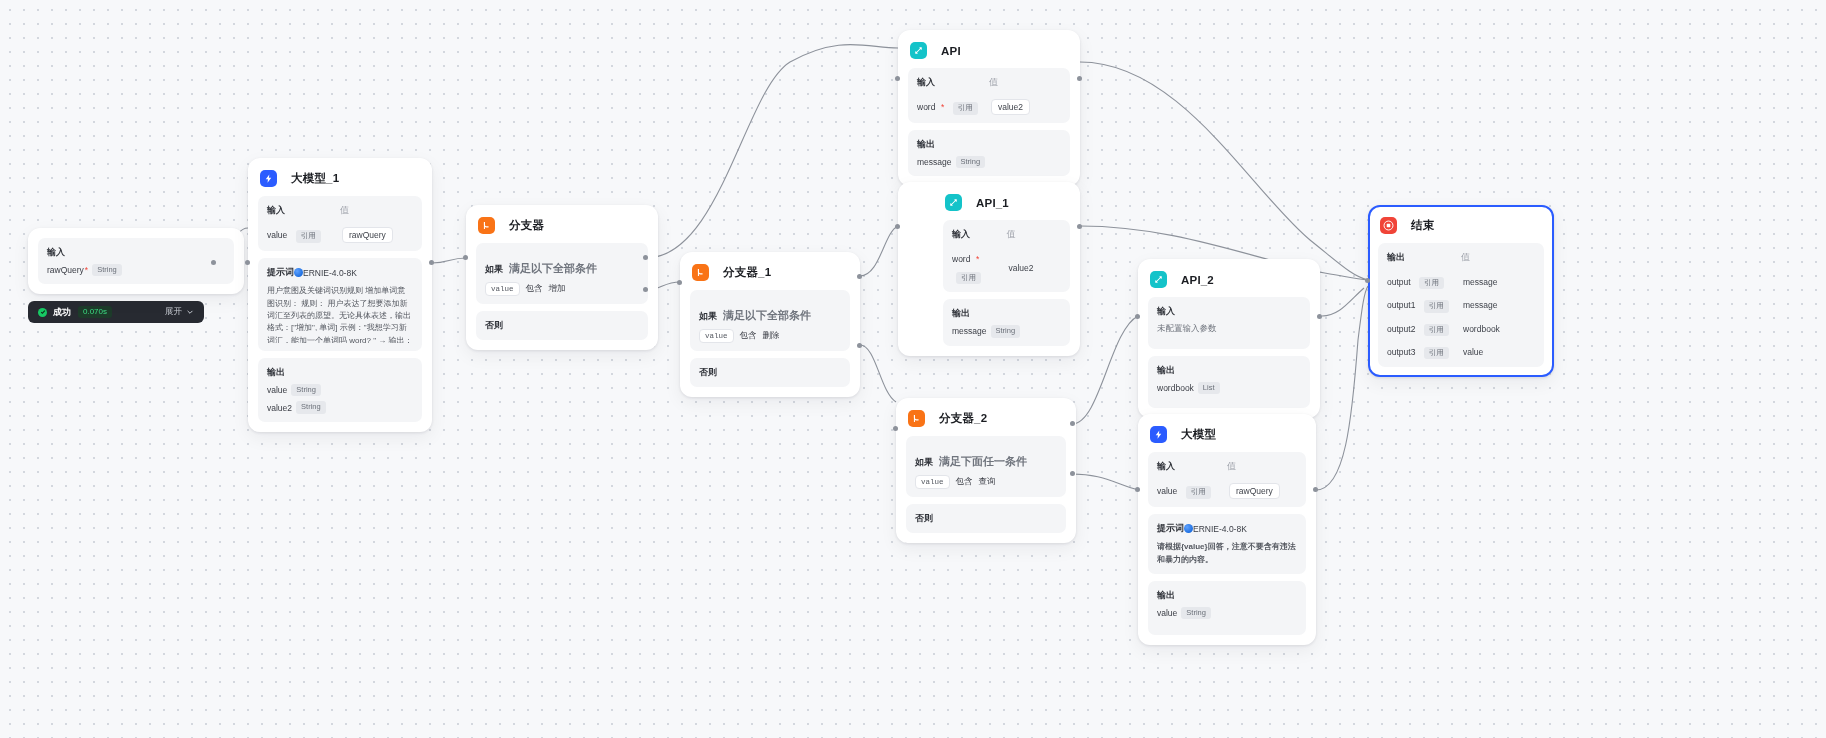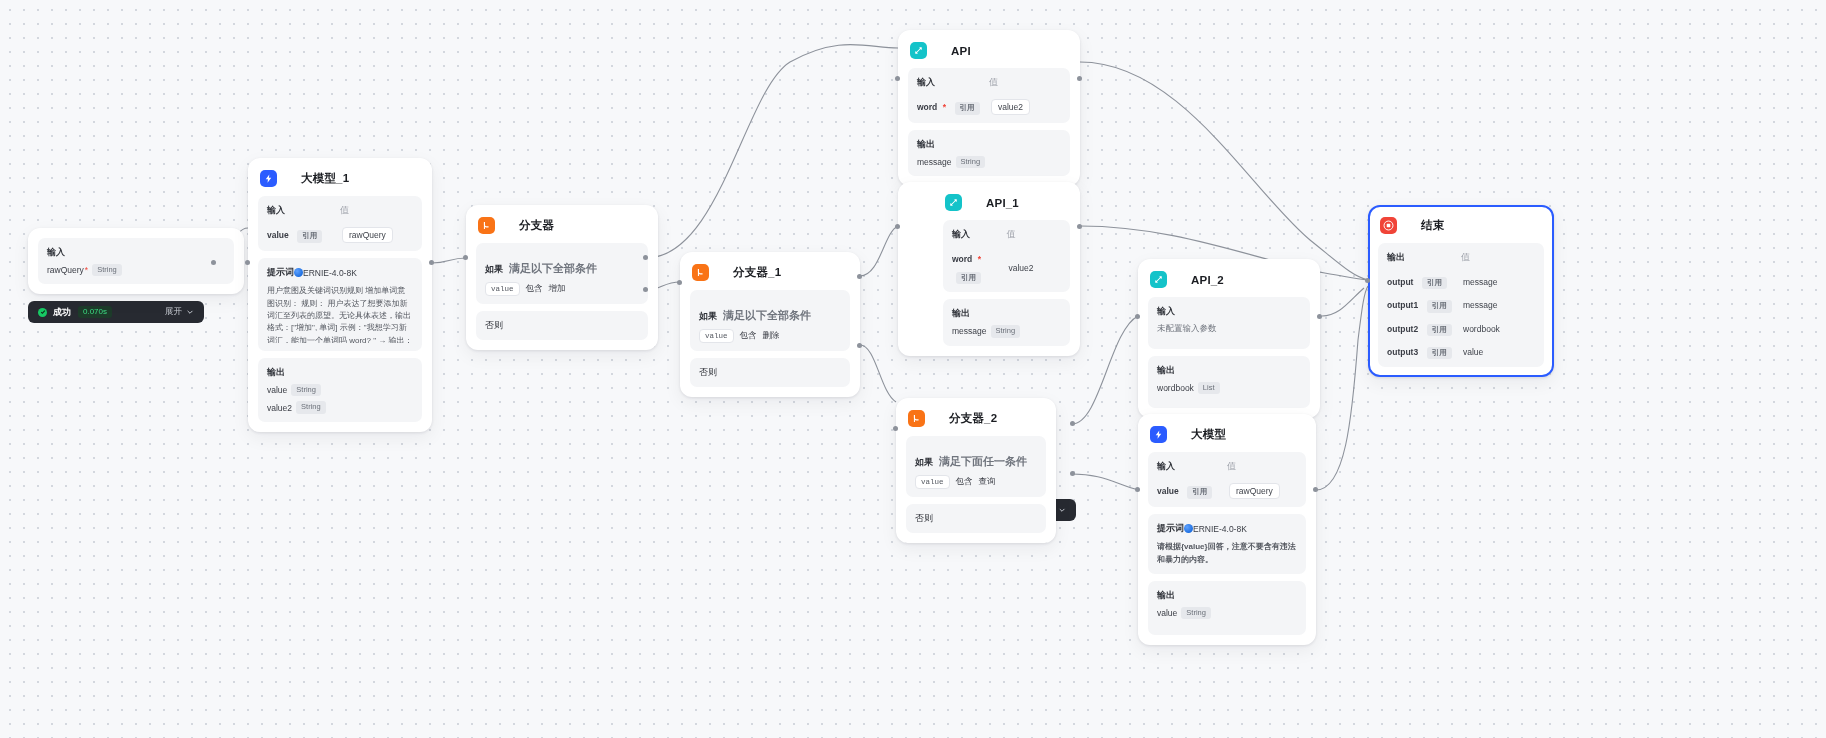--- a/index.html
+++ b/index.html
@@ -24,41 +24,41 @@
     width: 216px;
     background: #ffffff;
     border-radius: 12px;
     box-shadow: 0 1px 3px rgba(16,24,40,.10), 0 6px 18px rgba(16,24,40,.06);
     padding: 10px;
     z-index: 3;
   }
   .node.selected { border: 2px solid #2b5cff; padding: 8px; }
 
   .node-head {
-    display: flex; align-items: center; gap: 24px;
+    display: flex; align-items: center; gap: 14px;
     padding: 2px 2px 9px 2px;
   }
   .node-icon {
     width: 17px; height: 17px; border-radius: 5px;
     display: flex; align-items: center; justify-content: center;
     flex: 0 0 auto;
   }
   .node-icon svg { display:block; }
   .node-title { font-size: 11.5px; font-weight: bold; color: #1b1d22; letter-spacing: .2px; }
 
   .sec {
     background: #f4f5f7;
     border-radius: 7px;
     padding: 8px 9px;
     margin-bottom: 7px;
   }
   .sec:last-child { margin-bottom: 0; }
 
   .row { display: flex; align-items: center; }
-  .col-l { width: 50%; font-weight: bold; }
+  .col-l { width: 50%; }
   .col-r { width: 50%; }
 
   .sec-label { font-size: 9px; font-weight: bold; color: #30333a; }
   .sec-label-light { font-size: 9px; color: #9a9ea7; font-weight: normal; }
   .row-head { margin-bottom: 7px; }
 
   .field-name { font-size: 8.5px; color: #3a3d45; }
   .req { color: #f04438; font-size: 8.5px; margin-left: 1px; }
   .pill {
     display: inline-block;
@@ -93,21 +93,21 @@
   .cond-head { display: flex; align-items: baseline; gap: 6px; margin-bottom: 6px; }
   .cond-if { font-size: 9px; font-weight: bold; color: #30333a; margin-top: 12px; }
   .cond-desc { font-size: 11px; color: #6f747d; font-weight: bold; }
   .cond-expr { display:flex; align-items:center; gap:6px; }
   .codebox {
     background:#fff; border:1px solid #e3e5ea; border-radius:4px;
     font-family:"Liberation Mono","DejaVu Sans Mono",monospace;
     font-size:7.5px; color:#565a62; padding:2px 5px;
   }
   .cond-op { font-size:8.5px; color:#3a3d45; }
-  .else-label { font-size:9px; font-weight:normal; color:#30333a; }
+  .else-label { font-size:9px; font-weight:bold; color:#30333a; }
 
   .status {
     position: absolute;
     height: 22px;
     background: #272a31;
     border-radius: 6px;
     display: flex; align-items: center;
     padding: 0 10px;
     z-index: 2;
   }
@@ -341,21 +341,21 @@
       <span>展开</span>
       <svg class="chev" viewBox="0 0 10 10">
           <polyline points="2,3.6 5,6.6 8,3.6" fill="none" stroke="#cdd1d8" stroke-width="1.2"></polyline>
         </svg>
     </span>
   </div>
   <span class="port" style="left:677px; top:280px;"></span>
   <span class="port" style="left:857px; top:274px;"></span>
   <span class="port" style="left:857px; top:343px;"></span>
 
-  <div class="node" style="left:896px; top:398px; width:160px;">
+  <div class="node" style="left:896px; top:398px; width:180px;">
     <div class="node-head">
       <span class="node-icon" style="background:#f97316;">
         <svg width="11" height="11" viewBox="0 0 16 16">
             <path d="M5 3v4c0 2 1.5 3 3 3h3" fill="none" stroke="#fff" stroke-width="1.5"></path>
             <path d="M5 3v10" fill="none" stroke="#fff" stroke-width="1.5"></path>
           </svg>
       </span>
       <span class="node-title">分支器_2</span>
     </div>
     <div class="sec">

